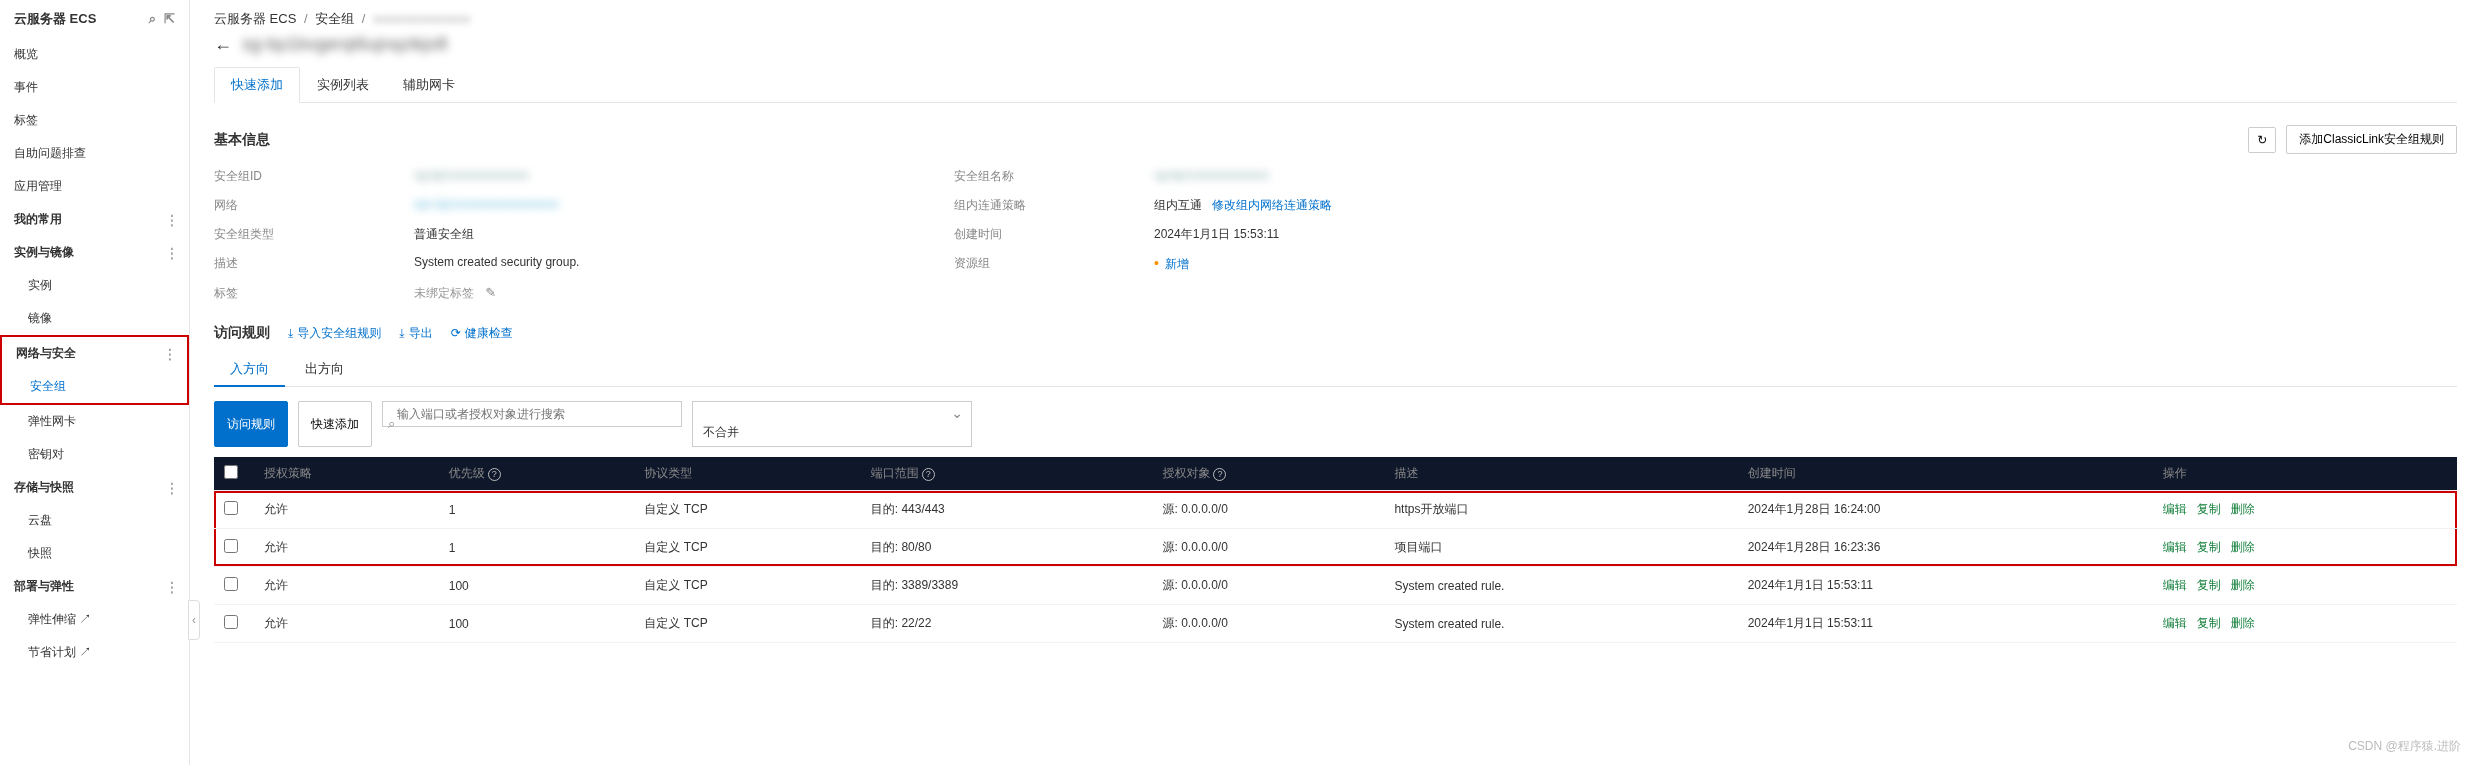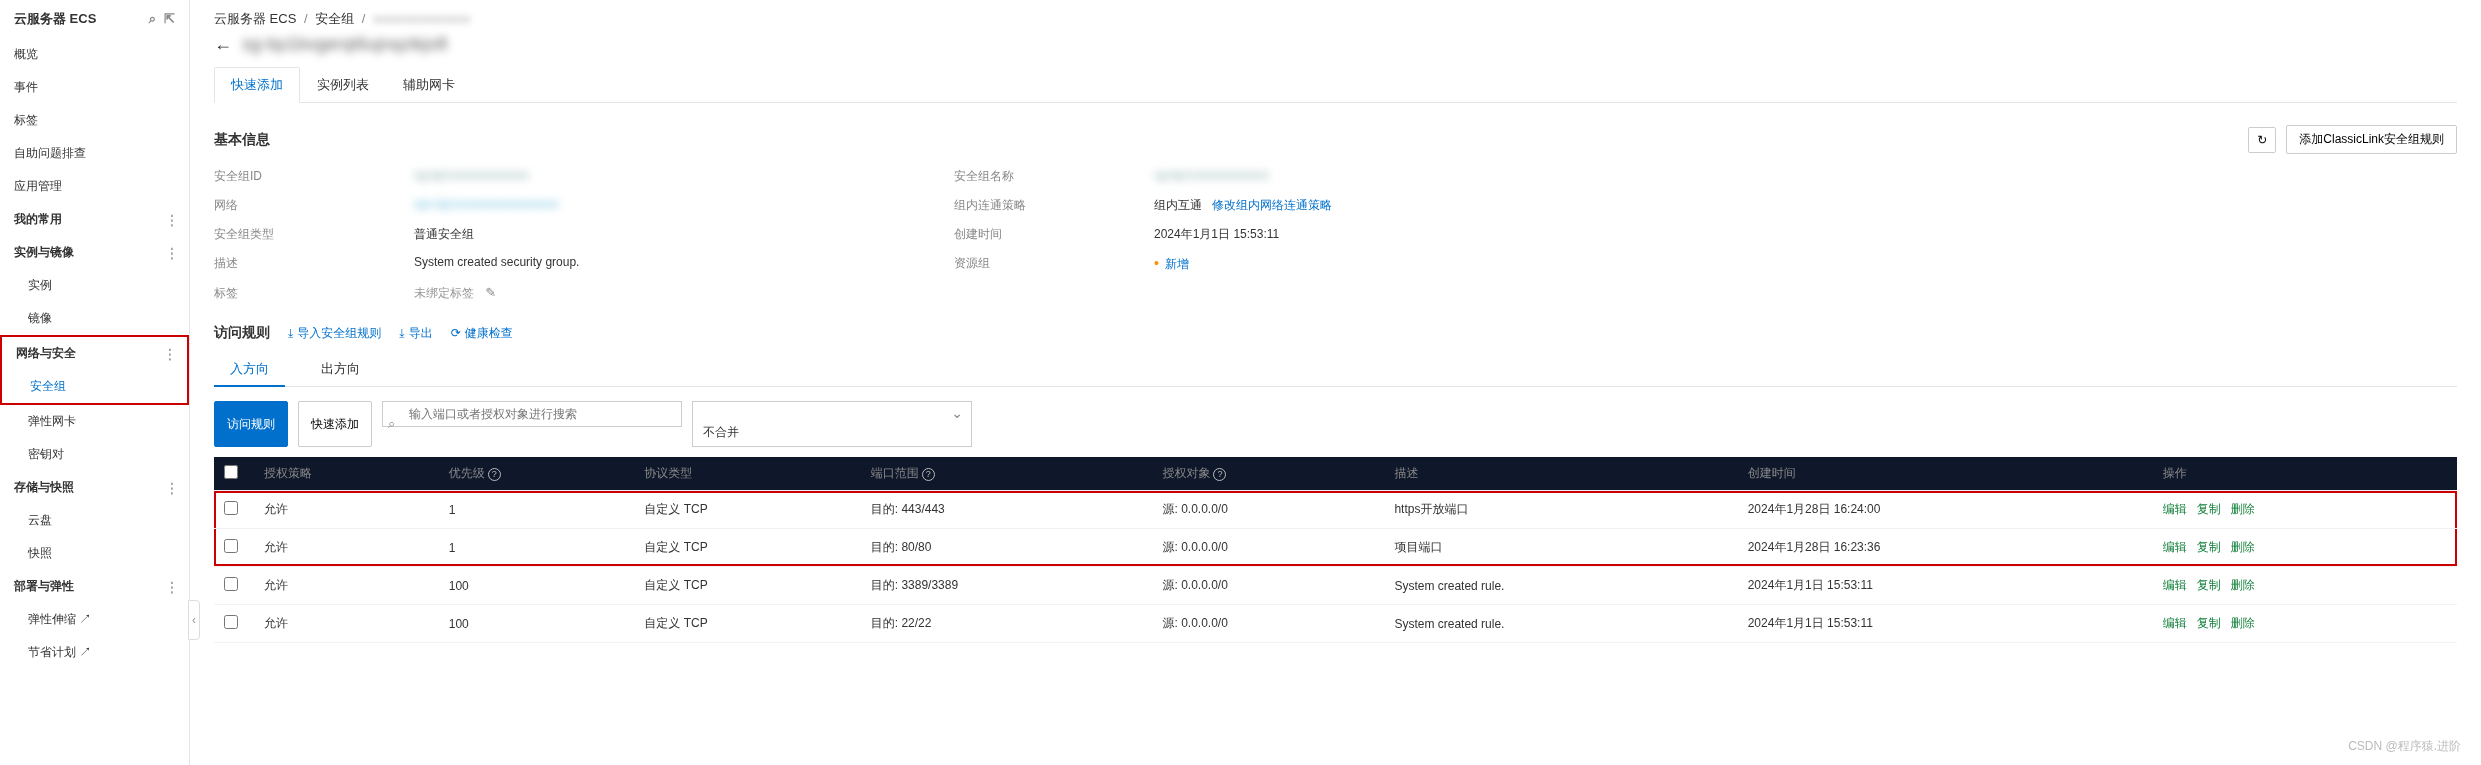--- a/index.html
+++ b/index.html
@@ -34,27 +34,27 @@
 .btn.icon { padding:5px 8px; }
 .info-grid { display:grid; grid-template-columns: 180px 520px 180px 1fr; row-gap:12px; column-gap:20px; font-size:12px; }
 .info-label { color:#888; }
 .info-val { color:#333; }
 .info-val.blur { filter: blur(4px); color:#8aa;}
 .link { color:#0070cc; cursor:pointer; }
 .dot-orange::before { content:"•"; color:#ff8f00; margin-right:6px; font-size:14px;}
 .pencil { color:#888; margin-left:8px; cursor:pointer; font-size:13px;}
 .rule-actions { display:flex; gap:18px; align-items:center; margin-bottom:10px;}
 .rule-actions .link-btn { color:#0070cc; cursor:pointer; display:flex; align-items:center; gap:4px;}
-.dir-tabs { display:flex; gap:20px; border-bottom:1px solid #e5e5e5; margin-bottom:14px;}
+.dir-tabs { display:flex; gap:4px; border-bottom:1px solid #e5e5e5; margin-bottom:14px;}
 .dir-tab { padding:8px 16px; cursor:pointer; font-size:13px; position:relative;}
 .dir-tab.active { color:#0070cc; }
 .dir-tab.active::after { content:""; position:absolute; left:0; right:0; bottom:-1px; height:2px; background:#0070cc;}
 .toolbar { display:flex; gap:10px; margin-bottom:10px;}
 .search-box { position:relative; width:300px; }
-.search-box input { width:100%; padding:5px 8px 5px 26px; border:1px solid #ccc; font-size:12px;}
+.search-box input { width:100%; padding:5px 8px 5px 14px; border:1px solid #ccc; font-size:12px;}
 .search-box .mag { position:absolute; left:6px; top:50%; transform:translateY(-50%); color:#888; font-size:13px;}
 .select-box { border:1px solid #ccc; padding:22px 24px 5px 10px; width:280px; position:relative; cursor:pointer; font-size:12px;}
 .select-box::after { content:"⌄"; position:absolute; right:8px; top:3px; color:#888; font-size:14px;}
 table { width:100%; border-collapse:collapse; }
 th { text-align:left; font-weight:normal; color:#888; padding:8px 10px; font-size:12px; border-bottom:1px solid #eee; background:#0f172a;}
 td { padding:10px 10px; font-size:12px; border-bottom:1px solid #f2f2f2; vertical-align:middle;}
 .cb { width:14px; height:14px; }
 .help { display:inline-block; width:13px; height:13px; border:1px solid #bbb; border-radius:50%; font-size:9px; line-height:11px; text-align:center; color:#bbb; margin-left:3px;}
 .op-links { display:flex; gap:10px;}
 .op-links span { color:#15803d; cursor:pointer;}

